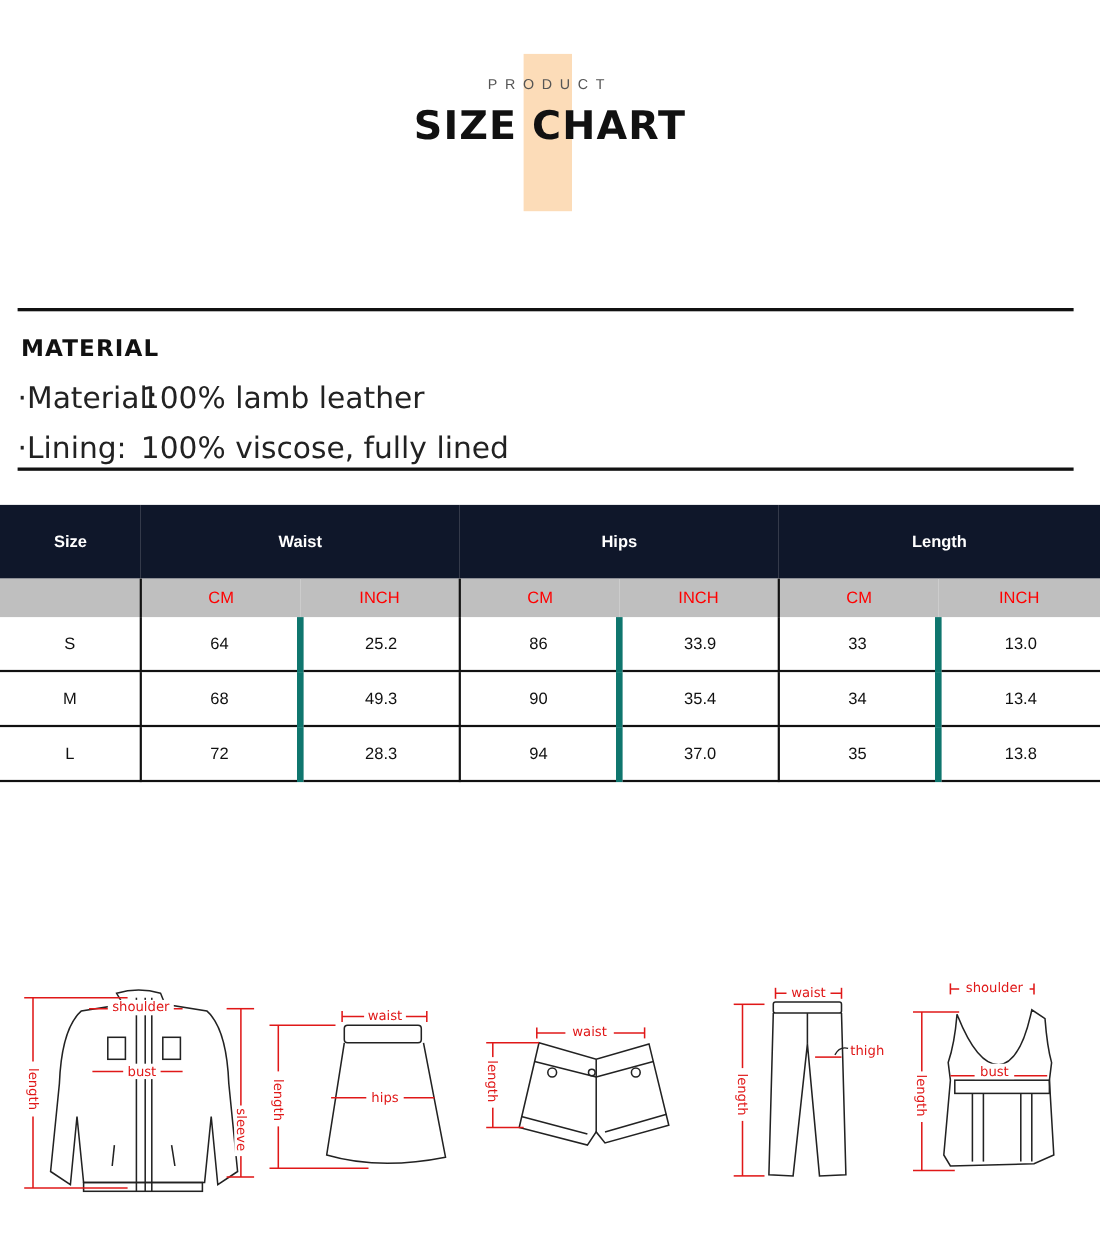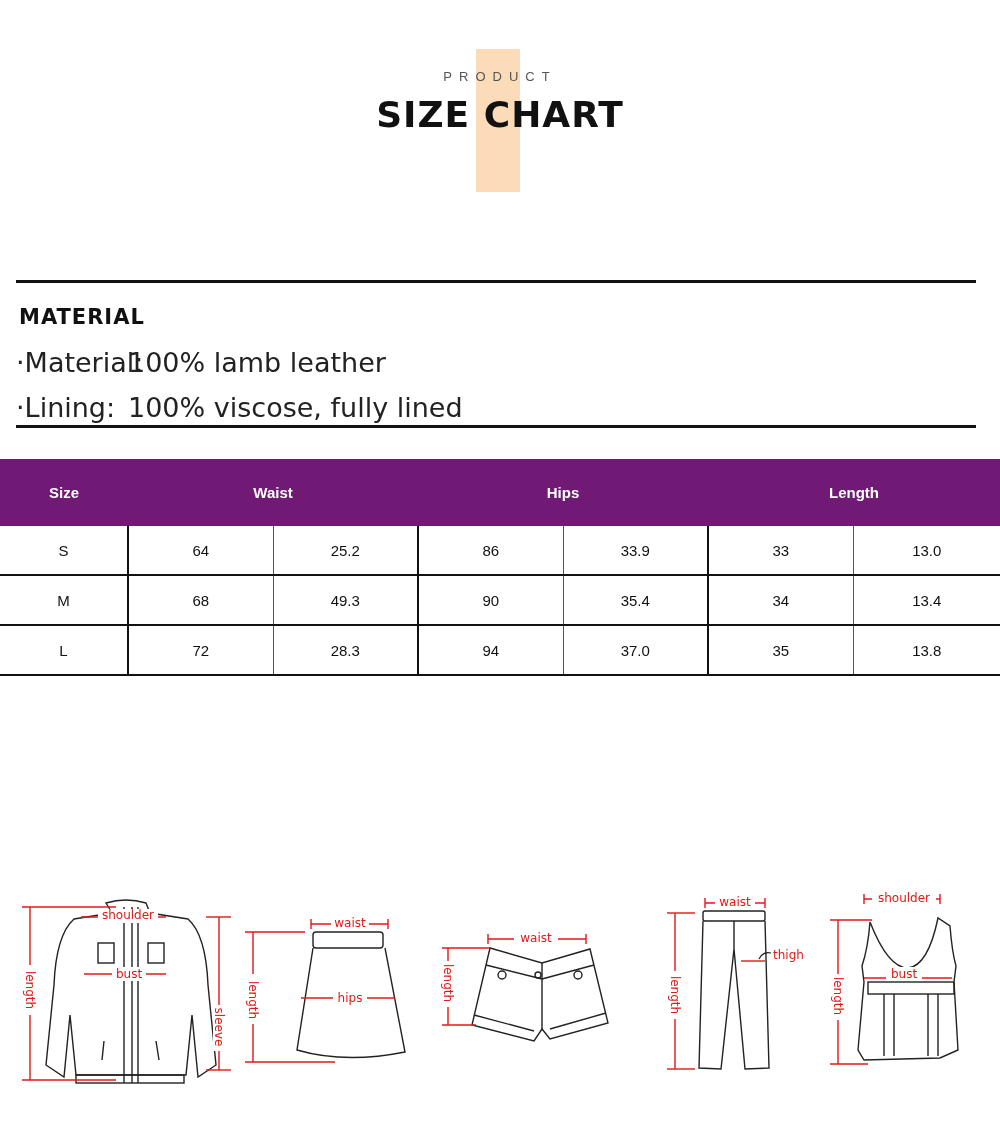--- a/index.html
+++ b/index.html
@@ -11,24 +11,24 @@
   .title{left:0;width:1000px;top:94px;text-align:center;font-size:36px;font-weight:bold;letter-spacing:1px;color:#111;font-family:"DejaVu Sans",sans-serif;}
   
   .rule{left:16px;width:960px;height:3px;background:#111;}
   .mat-heading{left:19px;top:305px;font-size:21px;font-weight:bold;letter-spacing:1px;font-family:"DejaVu Sans",sans-serif;}
   .mat-line{left:16px;font-size:27px;font-family:"DejaVu Sans",sans-serif;color:#222;}
   .mat-line .lbl{display:inline-block;width:112px;}
   .mat-line.l2 .lbl{width:112px;}
   
   .size-table{left:0;top:459px;width:1000px;border-collapse:collapse;table-layout:fixed;font-family:"Liberation Sans",sans-serif;}
   .size-table td,.size-table th{text-align:center;padding:0;}
-  .size-table tr.hdr th{background:#701a75;color:#fff;font-size:15px;font-weight:bold;height:67px;}
+  .size-table tr.hdr th{background:#0f172a;color:#fff;font-size:15px;font-weight:bold;height:67px;}
   .size-table tr.sub td{background:#bfbfbf;color:#ff0000;font-size:15px;height:35px;}
   .size-table tr.row td{height:48px;font-size:15px;color:#111;border-bottom:2px solid #111;}
-  .size-table tr.row td.sep-light{border-right:1px solid #0f766e;margin-top:40px;}
+  .size-table tr.row td.sep-light{border-right:6px solid #0f766e;margin-top:40px;}
   .size-table .sep-dark{border-right:2px solid #111;}
   
   .diagram{position:absolute;}
   .diagram svg{display:block;overflow:visible;}
   .lbl-red{fill:#e01818;font-size:12px;font-family:"DejaVu Sans",sans-serif;}
 </style>
 </head>
 <body>
 
 <div class="abs accent-bar" style="background:#fcdcb8;"></div>
@@ -54,20 +54,29 @@
       <col style="width:145px">
       <col style="width:145px">
       <col style="width:147px">
   </colgroup>
   <tbody>
       <tr class="hdr">
     <th>Size</th>
     <th colspan="2">Waist</th>
     <th colspan="2">Hips</th>
     <th colspan="2">Length</th>
+  </tr>
+  <tr class="sub">
+    <td class="sep-dark"></td>
+    <td>CM</td>
+    <td class="sep-dark">INCH</td>
+    <td>CM</td>
+    <td class="sep-dark">INCH</td>
+    <td>CM</td>
+    <td>INCH</td>
   </tr>
   <tr class="row">
     <td class="sep-dark">S</td>
     <td class="sep-light">64</td>
     <td class="sep-dark">25.2</td>
     <td class="sep-light">86</td>
     <td class="sep-dark">33.9</td>
     <td class="sep-light">33</td>
     <td>13.0</td>
   </tr>

